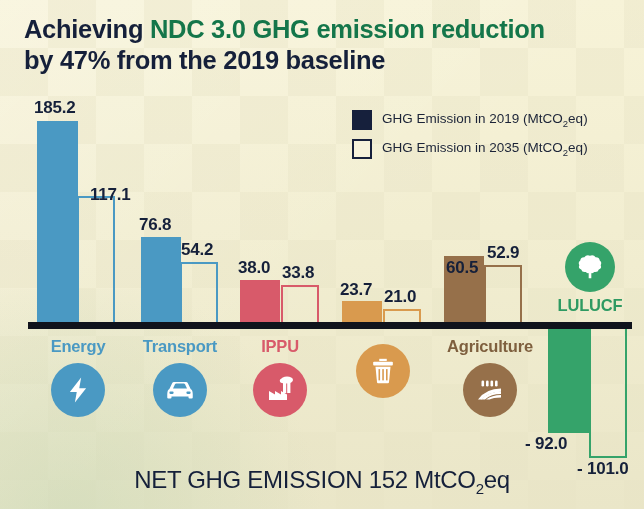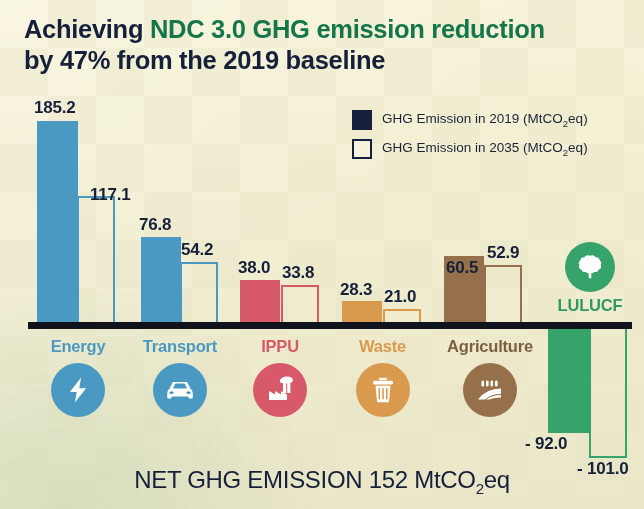--- a/index.html
+++ b/index.html
@@ -121,21 +121,21 @@
     <div class="vlabel" style="left:139px;top:215px;">76.8</div>
     <div class="bar hollow" style="left:180px;top:262px;width:38px;height:60px;border:2.5px solid #4A99C3;border-bottom:none;"></div>
     <div class="vlabel" style="left:181px;top:240px;">54.2</div>
 
     <div class="bar" style="left:240px;top:280px;width:40px;height:42px;background:#D85A6A;"></div>
     <div class="vlabel" style="left:238px;top:258px;">38.0</div>
     <div class="bar hollow" style="left:281px;top:285px;width:38px;height:37px;border:2.5px solid #D85A6A;border-bottom:none;"></div>
     <div class="vlabel" style="left:282px;top:263px;">33.8</div>
 
     <div class="bar" style="left:342px;top:301px;width:40px;height:21px;background:#D99A4E;"></div>
-    <div class="vlabel" style="left:340px;top:280px;">28.3</div>
+    <div class="vlabel" style="left:340px;top:280px;">23.7</div>
     <div class="bar hollow" style="left:383px;top:309px;width:38px;height:13px;border:2.5px solid #D99A4E;border-bottom:none;"></div>
     <div class="vlabel" style="left:384px;top:287px;">21.0</div>
 
     <div class="bar" style="left:444px;top:256px;width:40px;height:66px;background:#96704A;"></div>
     <div class="vlabel" style="left:446px;top:234px;margin-top:24px;">60.5</div>
     <div class="bar hollow" style="left:484px;top:265px;width:38px;height:57px;border:2.5px solid #96704A;border-bottom:none;"></div>
     <div class="vlabel" style="left:487px;top:243px;">52.9</div>
 
     <div class="bar" style="left:548px;top:329px;width:41px;height:104px;background:#35A36A;"></div>
     <div class="vlabel" style="left:525px;top:434px;">- 92.0</div>
@@ -173,21 +173,20 @@
         <path d="M5 26 V17 l6 3.5 V17 l6 3.5 V17 l6 3.5 V26 z" fill="#fff"></path>
         <rect x="19" y="9" width="3.2" height="10" fill="#fff"></rect>
         <rect x="23.2" y="7" width="3.2" height="12" fill="#fff"></rect>
         <ellipse cx="23" cy="6" rx="6" ry="3.4" fill="#fff"></ellipse>
         <ellipse cx="19.2" cy="6.8" rx="3.4" ry="2.4" fill="#fff"></ellipse>
       </svg>
     </div>
   </div>
 
   <div class="cat" style="left:330px;top:337px;width:105px;">
-    <div class="cat-name" style="color:#D99A4E;">Waste</div>
     <div class="cat-icon" style="background:#D99A4E;">
       <svg width="30" height="30" viewBox="0 0 32 32">
         <path d="M12 3 h8 v2.4 h-8 z" fill="#fff"></path>
         <rect x="5.5" y="6" width="21" height="4" rx="1" fill="#fff"></rect>
         <path d="M8 11.5 h16 l-1.6 16.5 q-.1 1-1.1 1 h-10.6 q-1 0-1.1-1 z" fill="#fff"></path>
         <rect x="11.2" y="14" width="1.7" height="12" fill="#D99A4E"></rect>
         <rect x="15.2" y="14" width="1.7" height="12" fill="#D99A4E"></rect>
         <rect x="19.2" y="14" width="1.7" height="12" fill="#D99A4E"></rect>
       </svg>
     </div>

